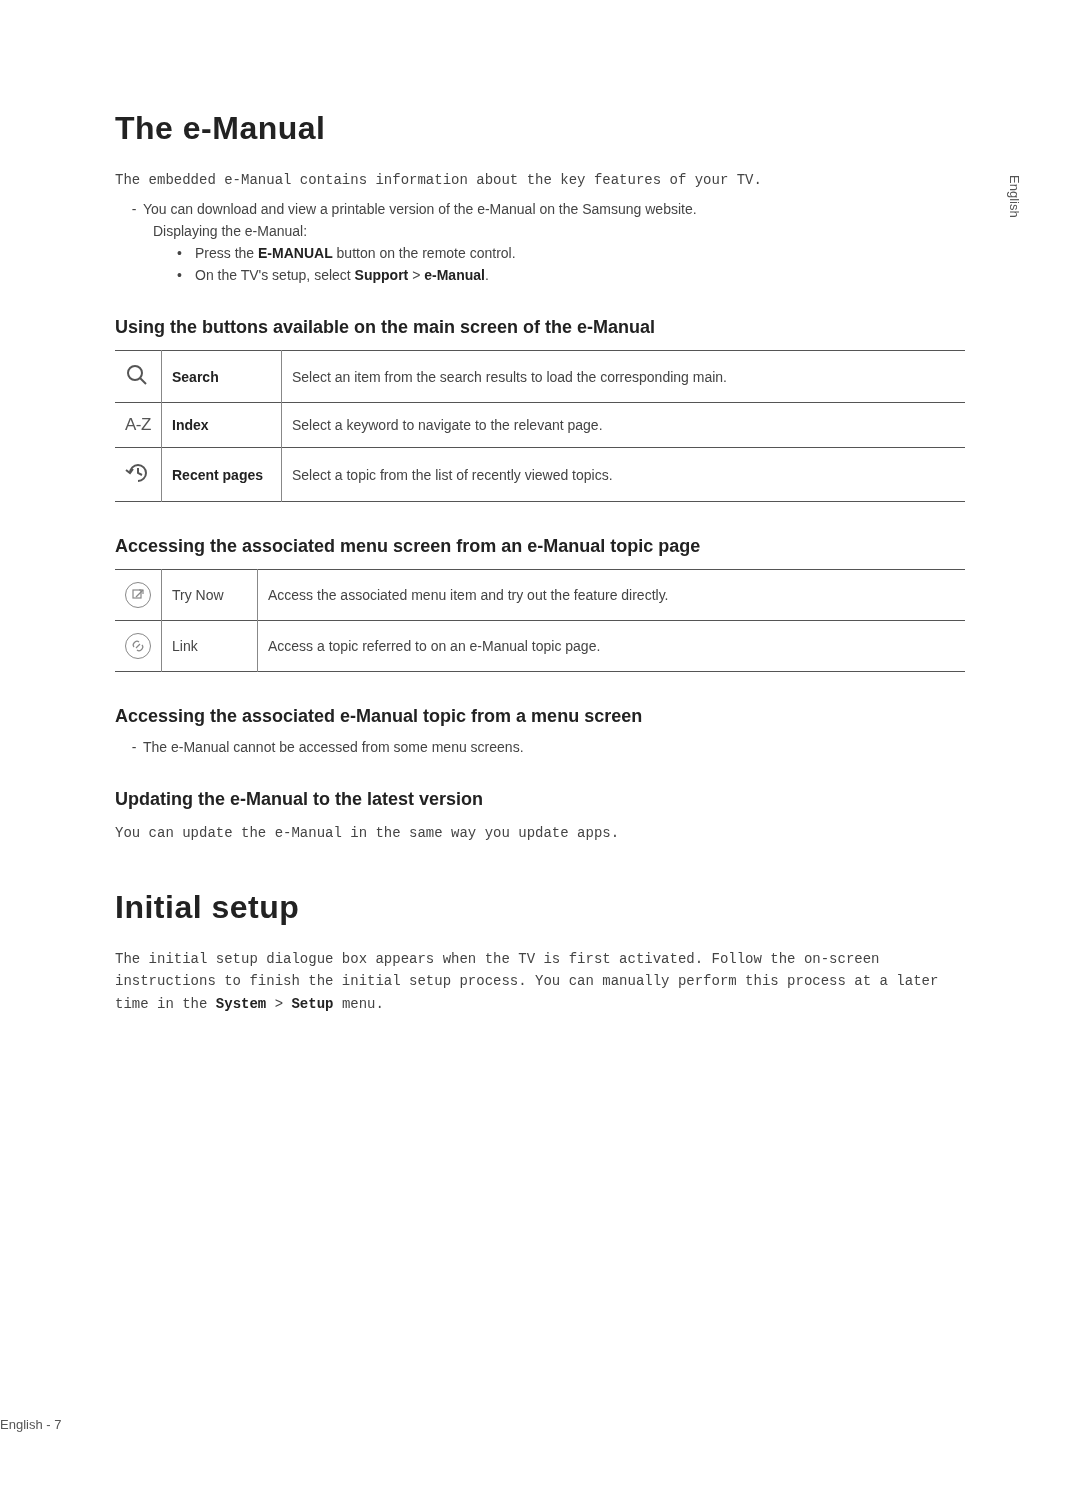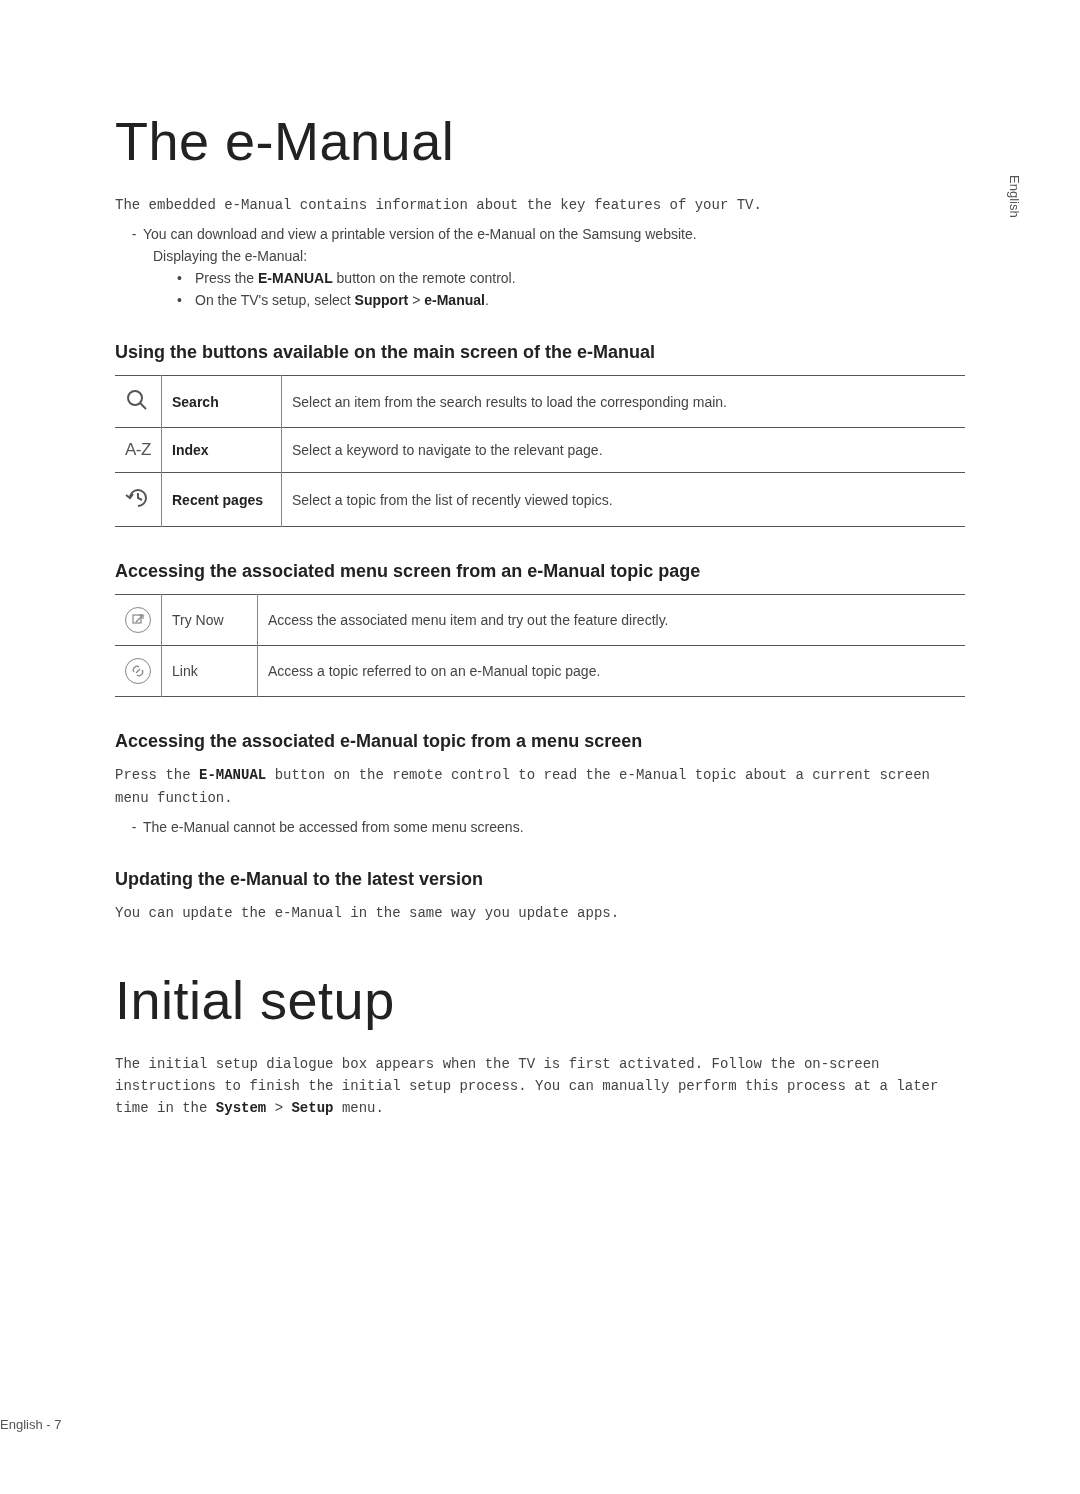--- a/index.html
+++ b/index.html
@@ -1,19 +1,19 @@
 <!DOCTYPE html>
 <html><head>
 <meta charset="utf-8">
 <style>
   * { box-sizing: border-box; margin: 0; padding: 0; }
   html, body { width: 1080px; height: 1494px; background: #fff; font-family: Arial, Helvetica, sans-serif; color: #222; }
   .page { position: relative; width: 1080px; height: 1494px; padding: 110px 115px 0 115px; }
   .side-label { position: absolute; top: 175px; right: 58px; font-size: 13px; color: #555; writing-mode: vertical-rl; }
-  h1 { font-size: 54px; font-weight: 400; color: #222; margin-bottom: 22px; letter-spacing: 0.5px; }
+  h1 { font-size: 32px; font-weight: 700; color: #222; margin-bottom: 22px; letter-spacing: 0.5px; }
   .body-text { font-size: 14px; line-height: 1.6; color: #444; font-family: Liberation Mono, monospace; }
   .dash-list { margin: 10px 0 0 10px; }
   .dash-item { display: flex; font-size: 14px; color: #444; margin-bottom: 6px; }
   .dash-item::before { content: "-"; width: 18px; flex-shrink: 0; text-align: center; }
   .sub-indent { margin-left: 28px; font-size: 14px; color: #444; margin-bottom: 6px; }
   .bullet-list { margin-left: 52px; margin-top: 4px; }
   .bullet-item { font-size: 14px; color: #444; margin-bottom: 6px; display: flex; }
   .bullet-item::before { content: "•"; width: 18px; flex-shrink: 0; }
   .bold { font-weight: 700; color: #222; }
   h3 { font-size: 18px; font-weight: 600; color: #222; margin-top: 34px; margin-bottom: 12px; }
@@ -123,23 +123,20 @@
               </svg>
         </span>
       </td>
       <td class="col-label-light">Link</td>
       <td>Access a topic referred to on an e-Manual topic page.</td>
     </tr>
   </tbody>
     </table>
 
   <h3>Accessing the associated e-Manual topic from a menu screen</h3>
-  <p class="body-text">
-    <span>Press the </span><span class="bold">E-MANUAL</span><span> button on the remote control to read the e-Manual topic about a current screen menu function.</span>
-  </p>
   <div class="dash-list">
     <div class="dash-item">
       <span>The e-Manual cannot be accessed from some menu screens.</span>
     </div>
   </div>
 
   <h3>Updating the e-Manual to the latest version</h3>
   <p class="body-text">You can update the e-Manual in the same way you update apps.</p>
 
   <div class="gap"></div>

